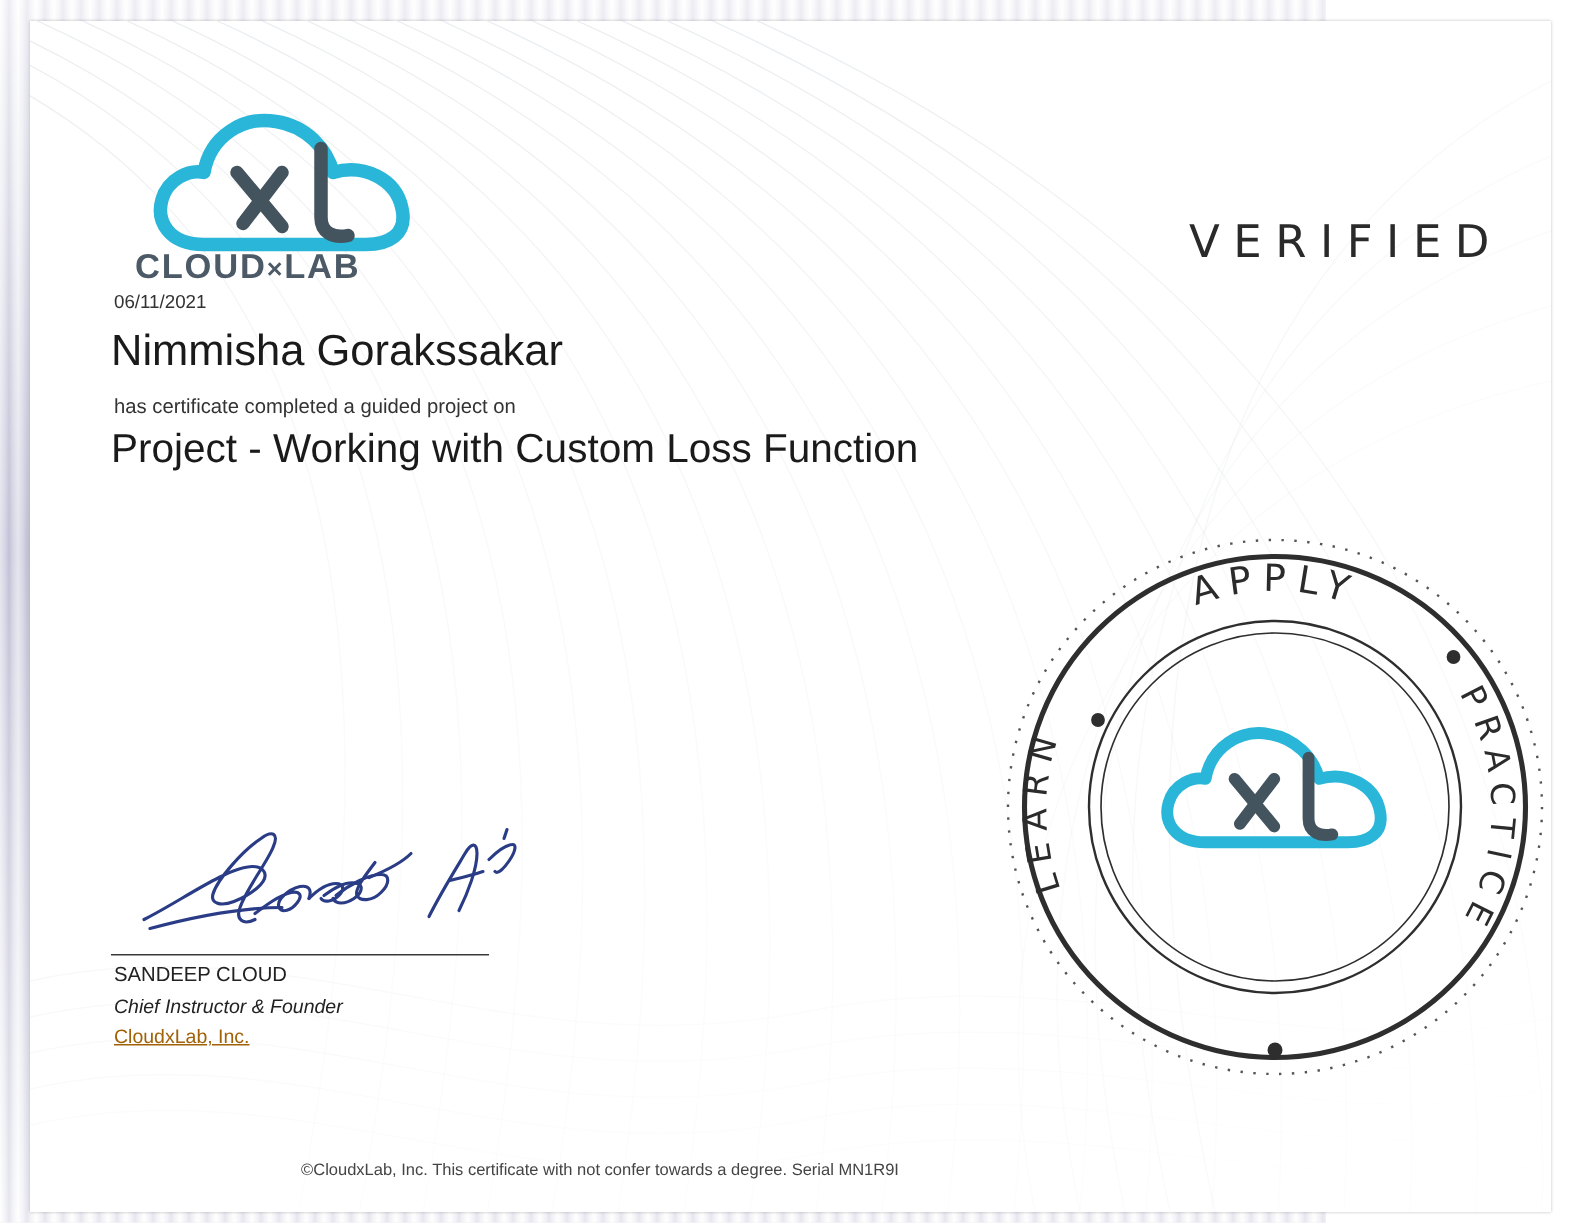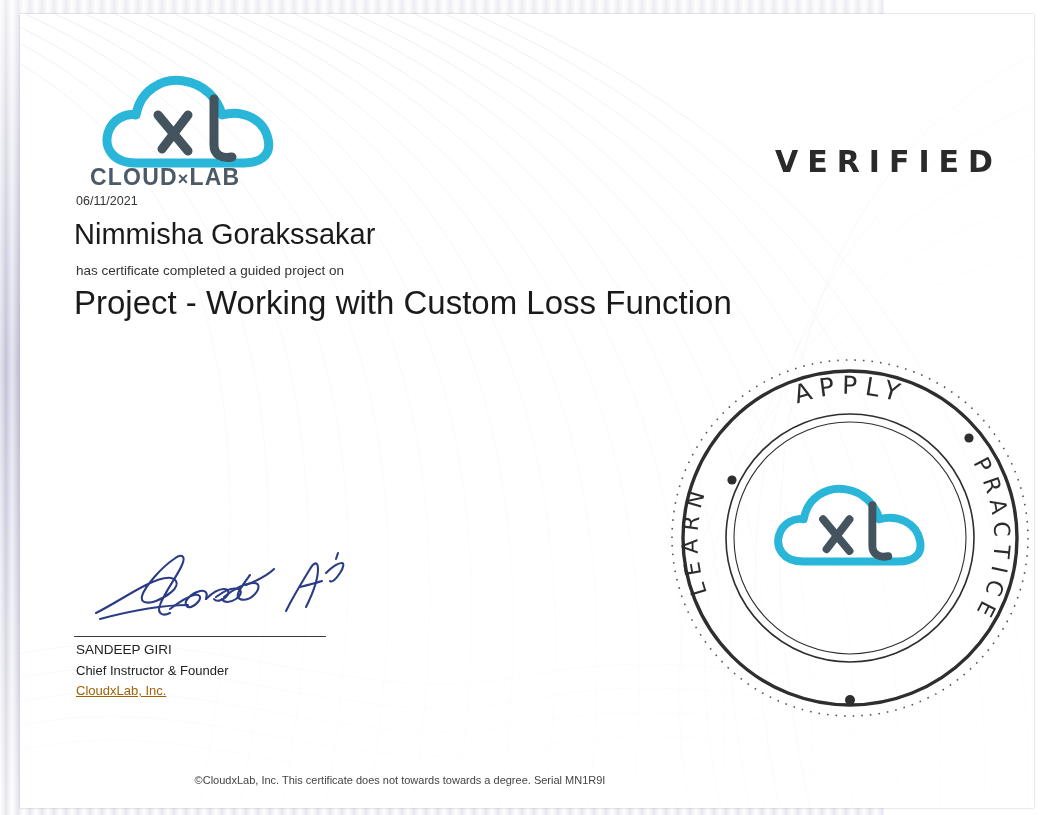--- a/index.html
+++ b/index.html
@@ -89,21 +89,21 @@
     right: 32px;
     top: 128px;
     text-align: right;
     color: #2a2a2a;
     font-family: "DejaVu Sans", sans-serif;
     line-height: 1.35;
   }
   #verified-heading .line1 {
     font-size: 30px;
     letter-spacing: 9px;
-    font-weight: 700;
+    font-weight: 400;
   }
   #verified-heading .line2 {
     font-size: 30px;
     letter-spacing: 9px;
     font-weight: 400;
   }
 
   
   #issue-date {
     position: absolute;
@@ -125,21 +125,21 @@
     position: absolute;
     left: 56px;
     top: 249px;
     font-size: 13.5px;
     color: #333;
   }
   #course-title {
     position: absolute;
     left: 54px;
     top: 270px;
-    font-size: 33px;
+    font-size: 27px;
     color: #1a1a1a;
     font-weight: 400;
   }
 
   
   #signature-mark {
     position: absolute;
     left: 70px;
     top: 525px;
     width: 260px;
@@ -159,20 +159,21 @@
     top: 628px;
     font-size: 13.5px;
     color: #222;
   }
   #signer-title {
     position: absolute;
     left: 56px;
     top: 649px;
     font-size: 13px;
     color: #222;
+    font-style: italic;
   }
   #signer-company {
     position: absolute;
     left: 56px;
     top: 669px;
     font-size: 13px;
     color: #a16207;
     text-decoration: underline;
     cursor: pointer;
   }
@@ -283,21 +284,21 @@
           <path d="M156,46 C166,42 178,36 184,30"></path>
           <path d="M196,72 C204,56 214,40 220,30 C224,23 228,22 228,30 C228,40 222,56 216,68"></path>
           <path d="M210,48 C218,46 226,44 232,42"></path>
           <path d="M236,34 C242,28 248,24 252,24 C254,24 254,28 250,34 C246,40 242,44 240,42"></path>
           <path d="M246,20 L248,14"></path>
           <path d="M10,80 C40,72 70,66 98,66"></path>
         </g>
       </svg>
 
       <div id="signature-rule"></div>
-      <div id="signer-name">SANDEEP GIRI</div>
+      <div id="signer-name">SANDEEP CLOUD</div>
       <div id="signer-title">Chief Instructor &amp; Founder</div>
       <a id="signer-company" href="#">CloudxLab, Inc.</a>
 
       <svg id="verification-seal" viewBox="0 0 372 380" xmlns="http://www.w3.org/2000/svg">
         <defs>
           <path id="arcTop" d="M 46,190 A 144,144 0 0 1 334,190"></path>
           <path id="arcRight" d="M 316,120 A 150,150 0 0 1 316,264"></path>
           <path id="arcLeft" d="M 56,264 A 150,150 0 0 1 56,120"></path>
         </defs>
 
@@ -323,17 +324,17 @@
         </text>
 
         <g transform="translate(105,122) scale(0.88)">
           <path d="M44,104 C20,104 12,88 16,74 C20,60 34,54 44,56 C48,32 70,18 92,22 C112,25 126,40 130,56 C150,50 172,60 176,80 C180,98 166,104 152,104 Z" fill="none" stroke="#29b6d8" stroke-width="9" stroke-linejoin="round" stroke-linecap="round"></path>
           <path d="M66,56 L96,92" stroke="#44545f" stroke-width="9" stroke-linecap="round" fill="none"></path>
           <path d="M96,56 L70,90" stroke="#44545f" stroke-width="9" stroke-linecap="round" fill="none"></path>
           <path d="M122,40 L122,86 C122,96 130,100 140,98" stroke="#44545f" stroke-width="9" stroke-linecap="round" fill="none"></path>
         </g>
       </svg>
 
-      <div id="footer-note">©CloudxLab, Inc. This certificate does not towards towards a degree. Serial MN1R9I</div>
+      <div id="footer-note">©CloudxLab, Inc. This certificate with not confer towards a degree. Serial MN1R9I</div>
 
     </div>
   </div>
 </div>
 
 </body></html>

